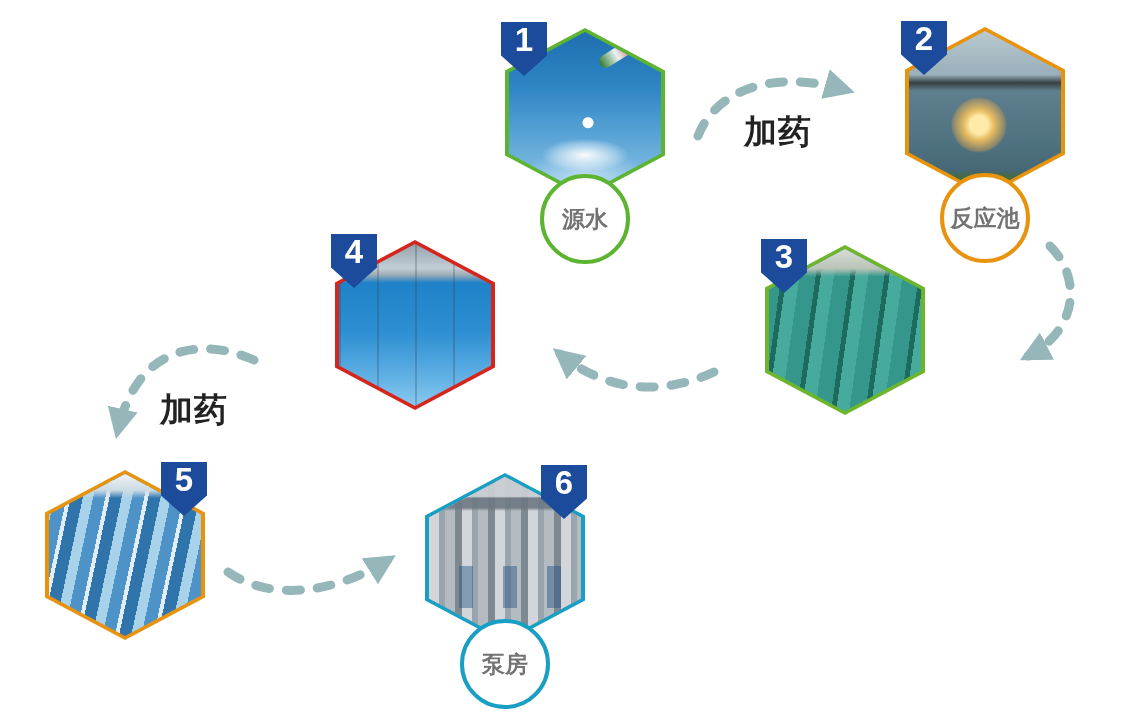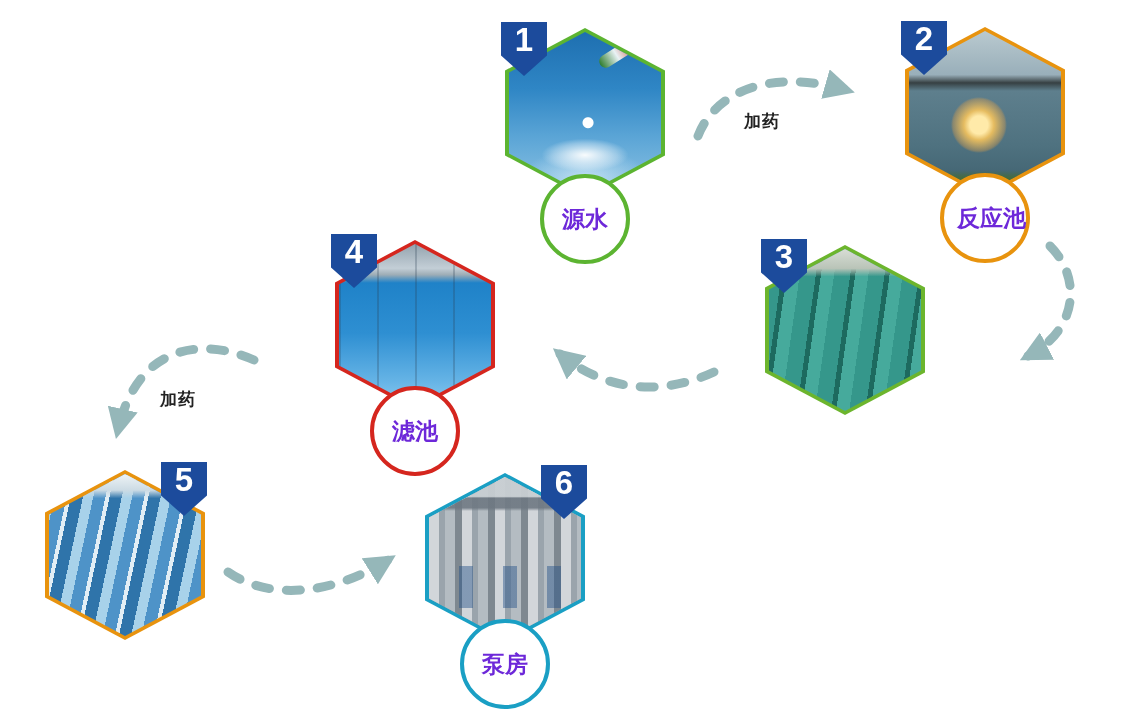--- a/index.html
+++ b/index.html
@@ -4,21 +4,21 @@
 <style>
   html,body { margin:0; padding:0; background:#ffffff; }
   body { font-family:"Liberation Sans","DejaVu Sans",sans-serif; }
   .canvas {
     position:relative; width:1130px; height:714px; background:#ffffff; overflow:hidden;
   }
   
   .arrows { position:absolute; left:0; top:0; width:1130px; height:714px; z-index:1; }
   .arrows path.flow { fill:none; stroke-width:9; stroke-linecap:round; stroke-dasharray:14 17; }
   .edge-label {
-    position:absolute; z-index:3; font-size:17px; font-weight:600; color:#222; letter-spacing:1px;
+    position:absolute; z-index:3; font-size:33px; font-weight:600; color:#222; letter-spacing:1px;
   }
   .edge-label-1 { left:744px; top:110px; }
   .edge-label-2 { left:160px; top:388px; }
   
   .node { position:absolute; width:160px; height:250px; z-index:2; }
   .n1 { left:505px; top:28px; }
   .n2 { left:905px; top:27px; }
   .n3 { left:765px; top:245px; }
   .n4 { left:335px; top:240px; }
   .n5 { left:45px;  top:470px; }
@@ -38,21 +38,21 @@
   }
   .badge-left  { left:-4px; top:-6px; }
   .badge-right { right:-2px; top:-8px; }
   .badge span { color:#ffffff; font-size:33px; font-weight:bold; line-height:36px; }
   .circle-label {
     position:absolute; left:50%; top:146px; transform:translateX(-50%);
     width:90px; height:90px; border-radius:50%; background:#ffffff;
     border:4px solid #999; box-sizing:border-box; z-index:5;
     display:flex; align-items:center; justify-content:center;
   }
-  .circle-label span { font-size:23px; font-weight:bold; color:#6d28d9; white-space:nowrap; }
+  .circle-label span { font-size:23px; font-weight:bold; color:#737373; white-space:nowrap; }
   
   .photo-0 { 
     background:
       radial-gradient(circle 6px at 52% 56%, #ffffff 0 5px, rgba(255,255,255,0) 6px),
       radial-gradient(ellipse 58px 22px at 50% 76%, rgba(255,255,255,0.95), rgba(255,255,255,0.3) 55%, rgba(255,255,255,0) 75%),
       radial-gradient(ellipse 90px 42px at 50% 90%, rgba(225,242,252,0.65), rgba(225,242,252,0) 70%),
       linear-gradient(180deg,#1e6fb0 0%,#2f86c5 35%,#5ba5d6 65%,#8ec4e4 100%);
   }
   .photo-0::before { 
     content:""; position:absolute; left:58%; top:9%; width:42px; height:13px;
@@ -127,43 +127,40 @@
     </div>
   </div>
 
   <div class="node n2">
     <div class="hex-frame" style="background: rgb(232, 147, 14);">
       <div class="hex-photo photo-1"></div>
     </div>
     <div class="badge badge-left" style="background: rgb(28, 75, 156);">
       <span>2</span>
     </div>
-    <div class="circle-label" style="border-color: rgb(232, 147, 14); justify-content: flex-end;">
+    <div class="circle-label" style="border-color: rgb(232, 147, 14);">
       <span>反应池</span>
     </div>
   </div>
 
   <div class="node n3">
     <div class="hex-frame" style="background: rgb(108, 181, 45);">
       <div class="hex-photo photo-2"></div>
     </div>
     <div class="badge badge-left" style="background: rgb(28, 75, 156);">
       <span>3</span>
     </div>
   </div>
 
   <div class="node n4">
     <div class="hex-frame" style="background: rgb(213, 38, 30);">
       <div class="hex-photo photo-3"></div>
     </div>
     <div class="badge badge-left" style="background: rgb(28, 75, 156);">
       <span>4</span>
-    </div>
-    <div class="circle-label" style="border-color: rgb(213, 38, 30);">
-      <span>滤池</span>
     </div>
   </div>
 
   <div class="node n5">
     <div class="hex-frame" style="background: rgb(232, 147, 14);">
       <div class="hex-photo photo-4"></div>
     </div>
     <div class="badge badge-right" style="background: rgb(28, 75, 156);">
       <span>5</span>
     </div>

